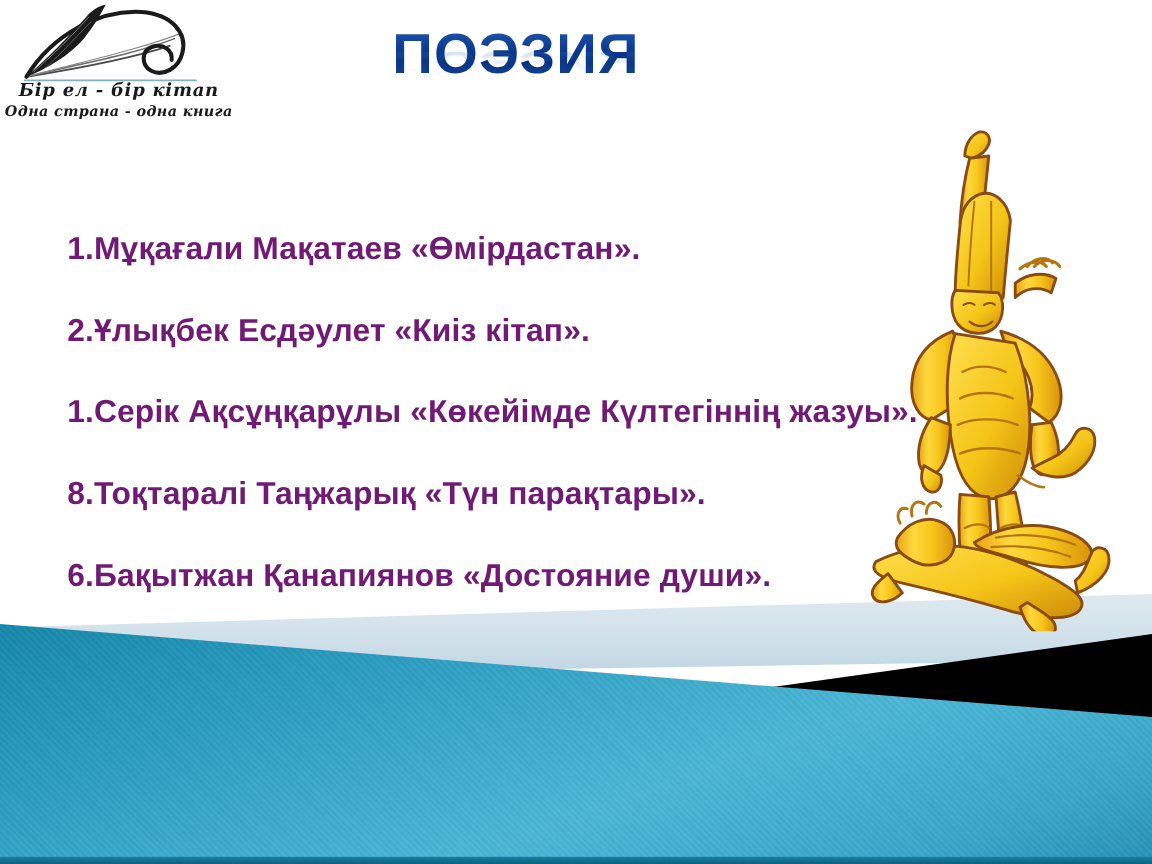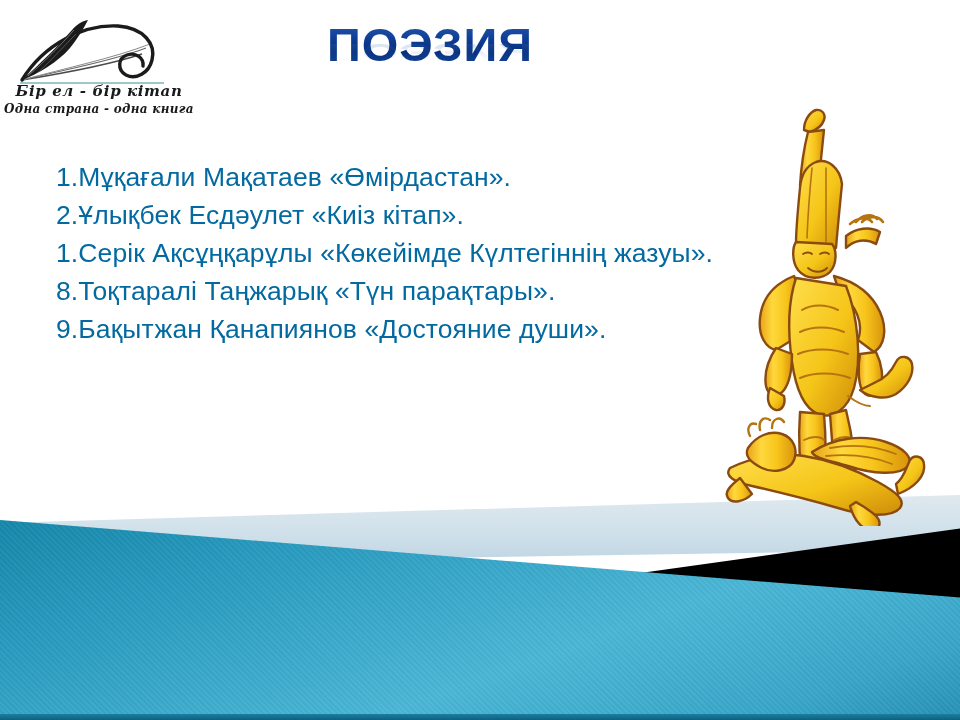--- a/index.html
+++ b/index.html
@@ -46,21 +46,21 @@
   #deco-bottomline {
     top: 714px;
     height: 6px;
     background: linear-gradient(180deg, #1b7fa0 0%, #0d6080 100%);
   }
 
   
   #logo {
     position: absolute;
     left: 4px;
-    top: 18px;
+    top: 2px;
     width: 190px;
     height: 108px;
   }
   #logo-mark {
     position: absolute;
     left: 10px;
     top: 0;
     width: 170px;
     height: 72px;
   }
@@ -125,27 +125,28 @@
   }
 
   
   #poem-list {
     position: absolute;
     left: 56px;
     top: 158px;
     width: 880px;
   }
   .poem-item {
-    color: #0369a1;
-    font-family: "Liberation Sans", sans-serif;
-    font-weight: 400;
+    color: #701a75;
+    font-family: "Liberation Sans", sans-serif;
+    font-weight: 700;
     font-size: 26.5px;
     line-height: 38px;
     white-space: nowrap;
     letter-spacing: 0.1px;
+    margin-top: 30px;
   }
 
   
   #golden-man {
     position: absolute;
     left: 700px;
     top: 96px;
     width: 250px;
     height: 430px;
   }
@@ -184,21 +185,21 @@
   <div id="title-block">
     <div id="title-text">ПОЭЗИЯ</div>
     <div id="title-reflection" aria-hidden="true">ПОЭЗИЯ</div>
   </div>
 
   <div id="poem-list">
     <div class="poem-item">1.Мұқағали Мақатаев «Өмірдастан».</div>
     <div class="poem-item">2.Ұлықбек Есдәулет «Киіз кітап».</div>
     <div class="poem-item">1.Серік Ақсұңқарұлы «Көкейімде Күлтегіннің жазуы».</div>
     <div class="poem-item">8.Тоқтаралі Таңжарық «Түн парақтары».</div>
-    <div class="poem-item">9.Бақытжан Қанапиянов «Достояние души».</div>
+    <div class="poem-item">6.Бақытжан Қанапиянов «Достояние души».</div>
   </div>
 
   <div id="golden-man">
     <svg viewBox="0 0 250 430" width="250" height="430" xmlns="http://www.w3.org/2000/svg">
       <defs>
         <linearGradient id="goldGrad" x1="0" y1="0" x2="1" y2="0">
           <stop offset="0%" stop-color="#E8A317"></stop>
           <stop offset="30%" stop-color="#FFD83D"></stop>
           <stop offset="62%" stop-color="#F7C51B"></stop>
           <stop offset="100%" stop-color="#D9930C"></stop>

